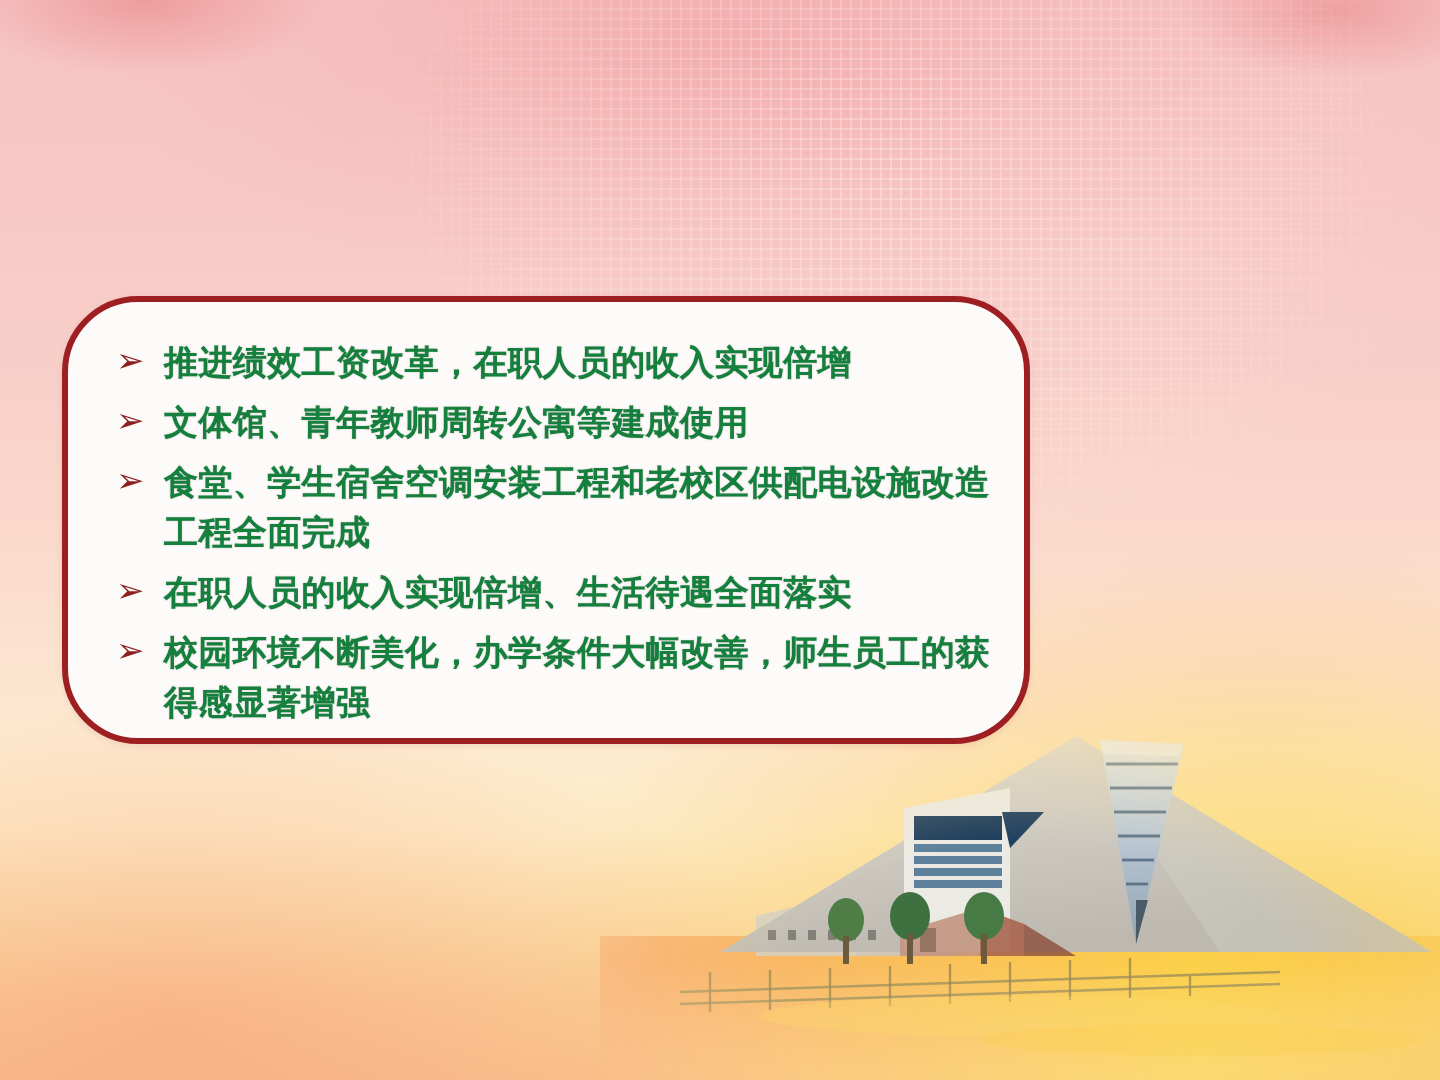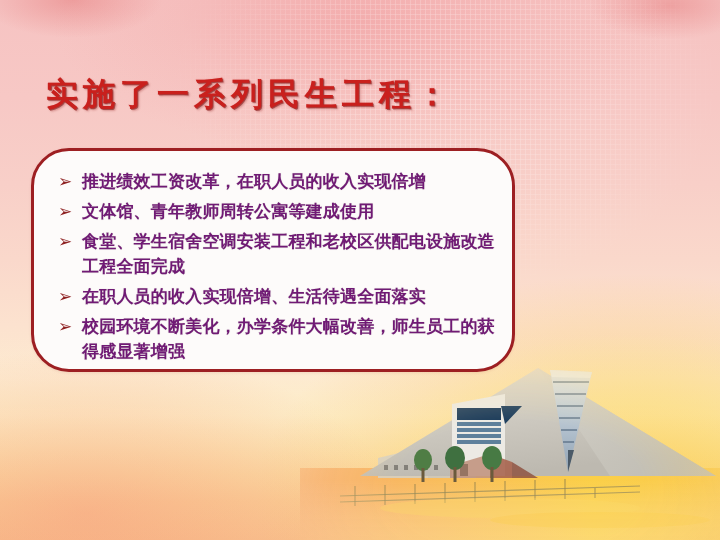--- a/index.html
+++ b/index.html
@@ -161,21 +161,21 @@
     line-height: 25px;
     color: #8d2020;
     font-family: "DejaVu Sans", sans-serif;
     transform: translateY(0px);
   }
   .bullet-text {
     flex: 1 1 auto;
     font-size: 17px;
     font-weight: 700;
     line-height: 25px;
-    color: #701a75;
+    color: #15803d;
     letter-spacing: 0.2px;
     font-family: Liberation Serif, serif;
     text-shadow: 0 0 1px rgba(58,34,30,0.25);
   }
 </style>
 </head>
 <body>
 
 <div class="slide">
 
@@ -285,21 +285,20 @@
       </g>
 
       <rect x="0" y="130" width="420" height="60" fill="url(#skyFade)"></rect>
       <g opacity="0.35">
         <ellipse cx="210" cy="158" rx="130" ry="10" fill="#fbd96a"></ellipse>
         <ellipse cx="300" cy="170" rx="110" ry="8" fill="#fbcf4f"></ellipse>
       </g>
     </svg>
   </div>
 
-  <div class="title">实施了一系列民生工程：</div>
 
   <div class="panel">
     <div class="bullet-list">
 
       <div class="bullet-row">
         <span class="bullet-marker">➢</span>
         <span class="bullet-text">推进绩效工资改革，在职人员的收入实现倍增</span>
       </div>
 
       <div class="bullet-row">

